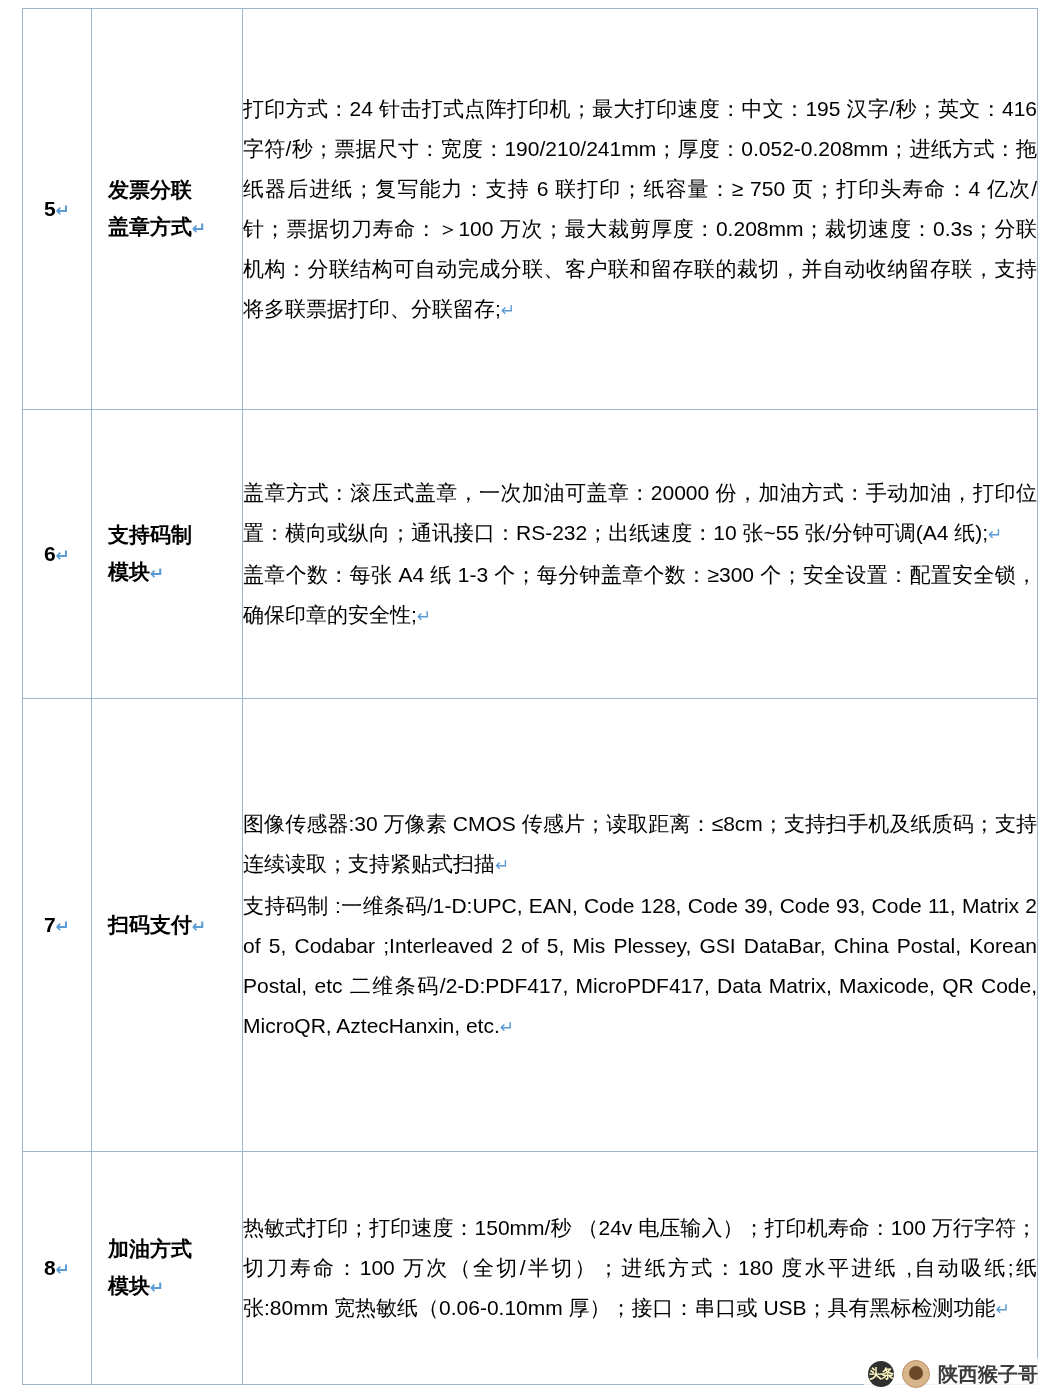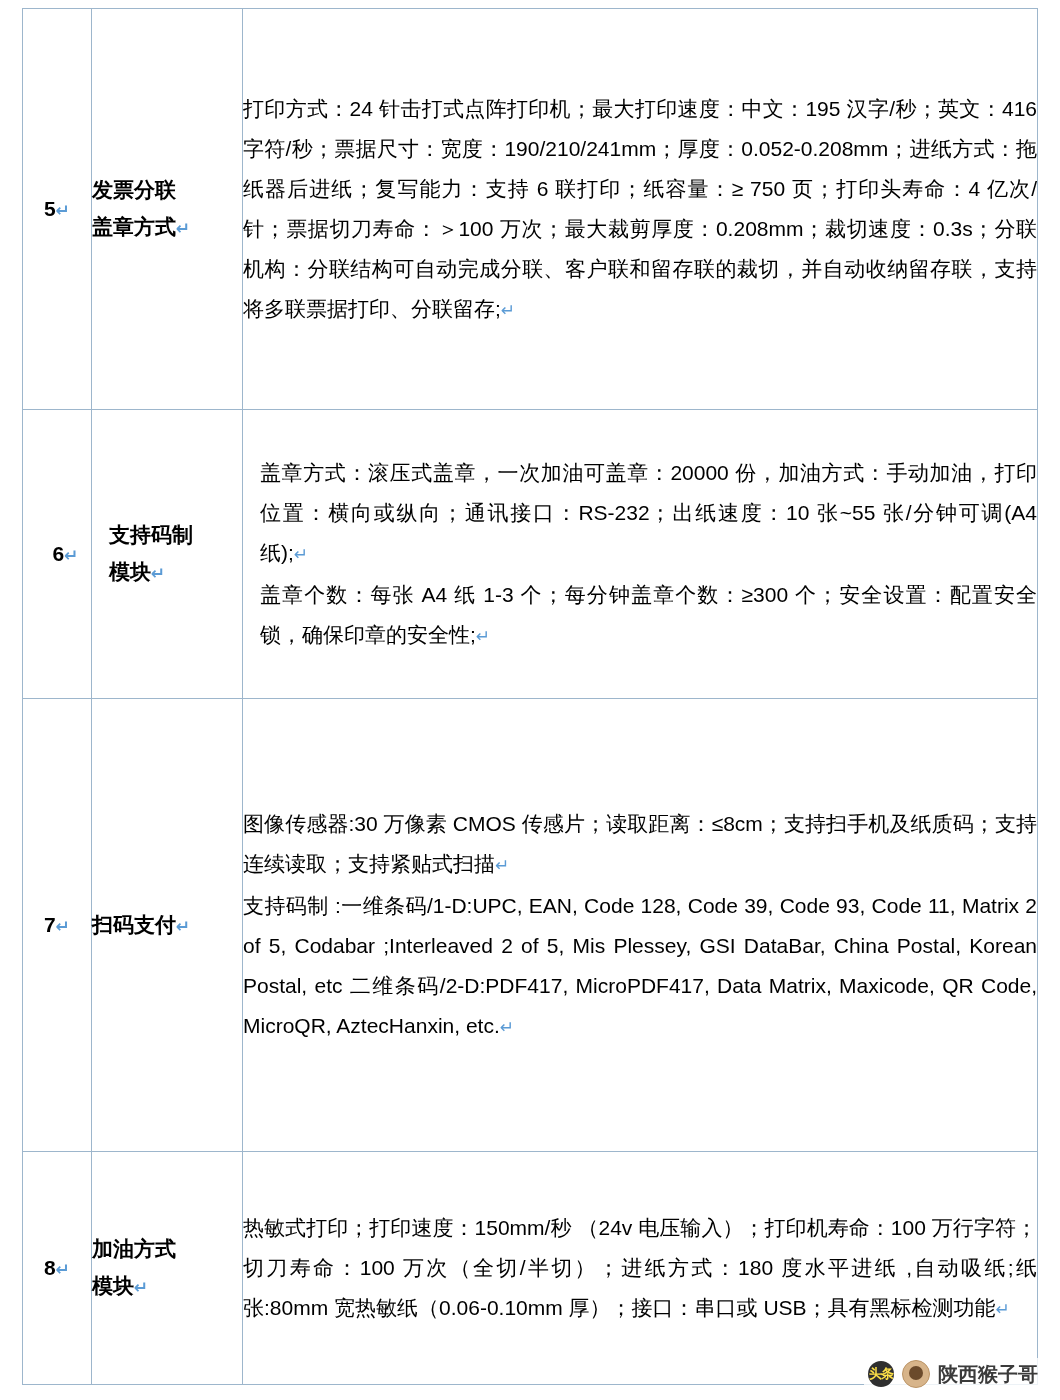--- a/index.html
+++ b/index.html
@@ -58,25 +58,25 @@
     font-size: 17px;
     vertical-align: baseline;
     letter-spacing: 0;
   }
   .desc-p {
     margin: 0;
   }
   .desc-p + .desc-p {
     margin-top: 2px;
   }
-  .nm-line { display: block; }
+  .nm-line { display: block; margin-left: 16px; }
 
   
   tr.r5 td { height: 400px; }
-  tr.r6 td { height: 288px; padding-left: 17px; }
+  tr.r6 td { height: 288px; }
   tr.r7 td { height: 452px; }
   tr.r8 td { height: 232px; }
 
   td.col-desc.justify-all {
     text-align: justify;
     margin-top: 8px;
   }
 
   
   .watermark {
@@ -90,21 +90,21 @@
     color: #3b3b3b;
     font-weight: bold;
     background: rgba(255,255,255,0.82);
     padding: 2px 4px;
   }
   .wm-icon {
     width: 26px;
     height: 26px;
     border-radius: 50%;
     background: #2f2f2f;
-    color: #fde047;
+    color: #fef9c3;
     font-size: 13px;
     font-weight: bold;
     display: flex;
     align-items: center;
     justify-content: center;
     letter-spacing: -1px;
   }
   .wm-avatar {
     width: 26px;
     height: 26px;

